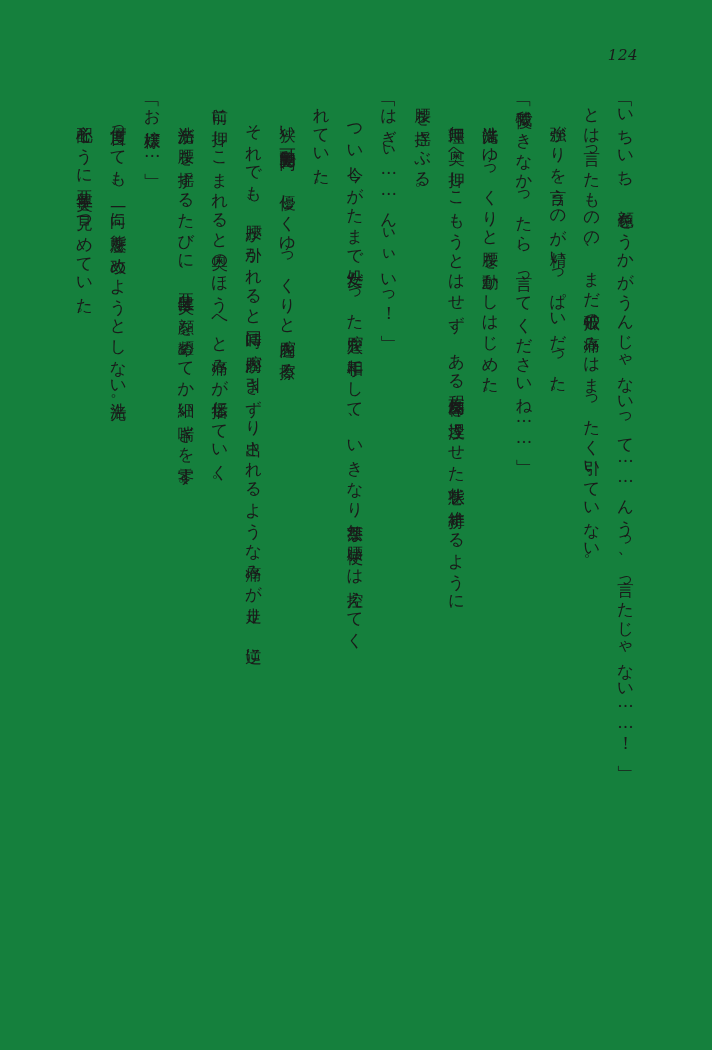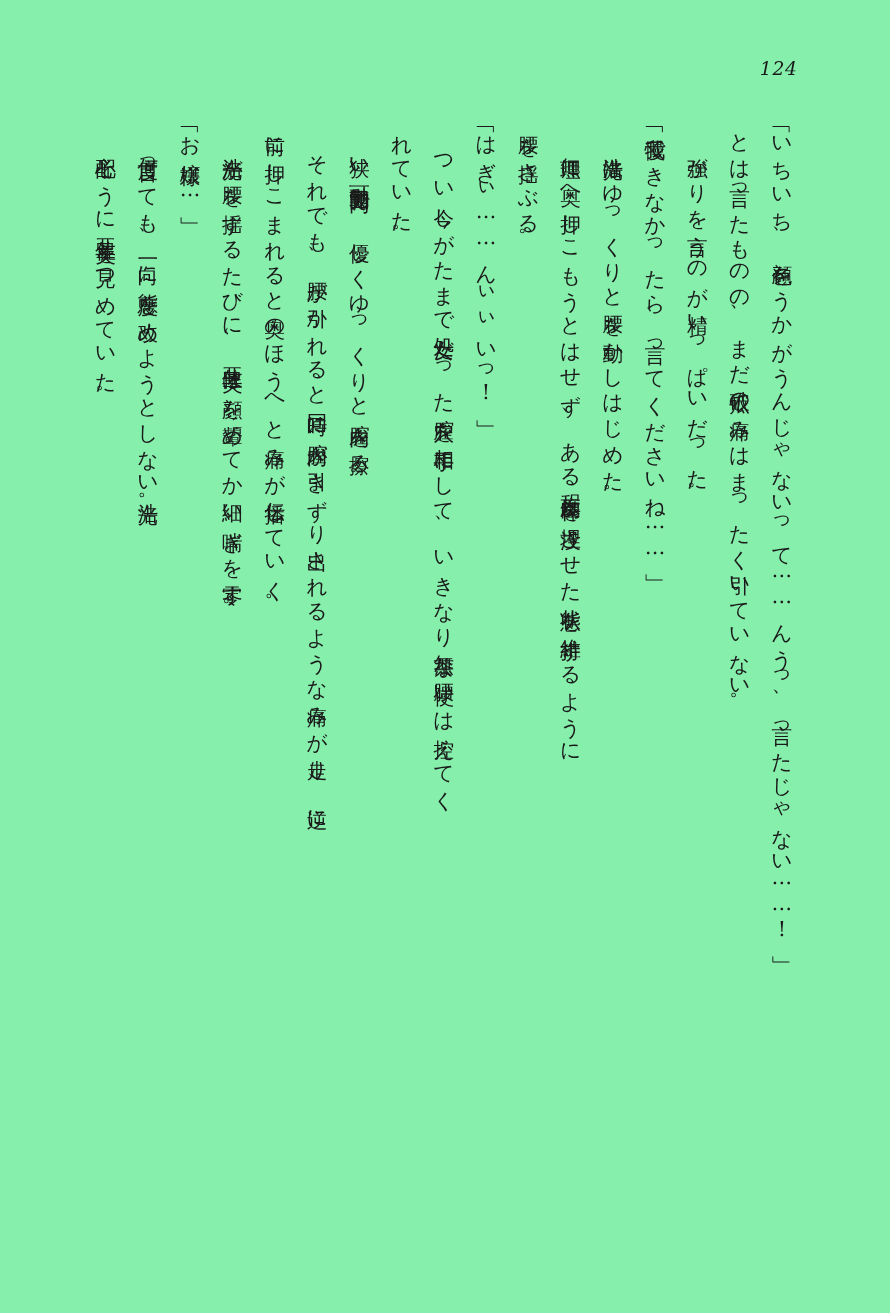--- a/index.html
+++ b/index.html
@@ -4,21 +4,21 @@
 <style>
   html, body {
     margin: 0;
     padding: 0;
     background: #ffffff;
   }
   .page {
     position: relative;
     width: 712px;
     height: 1050px;
-    background: #86efac;
+    background: #15803d;
     overflow: hidden;
     font-family: "DejaVu Serif", "Liberation Serif", serif;
     color: #1a1a1a;
   }
   .page-number {
     position: absolute;
     top: 46px;
     right: 74px;
     font-family: "DejaVu Serif", "Liberation Serif", serif;
     font-size: 15px;

